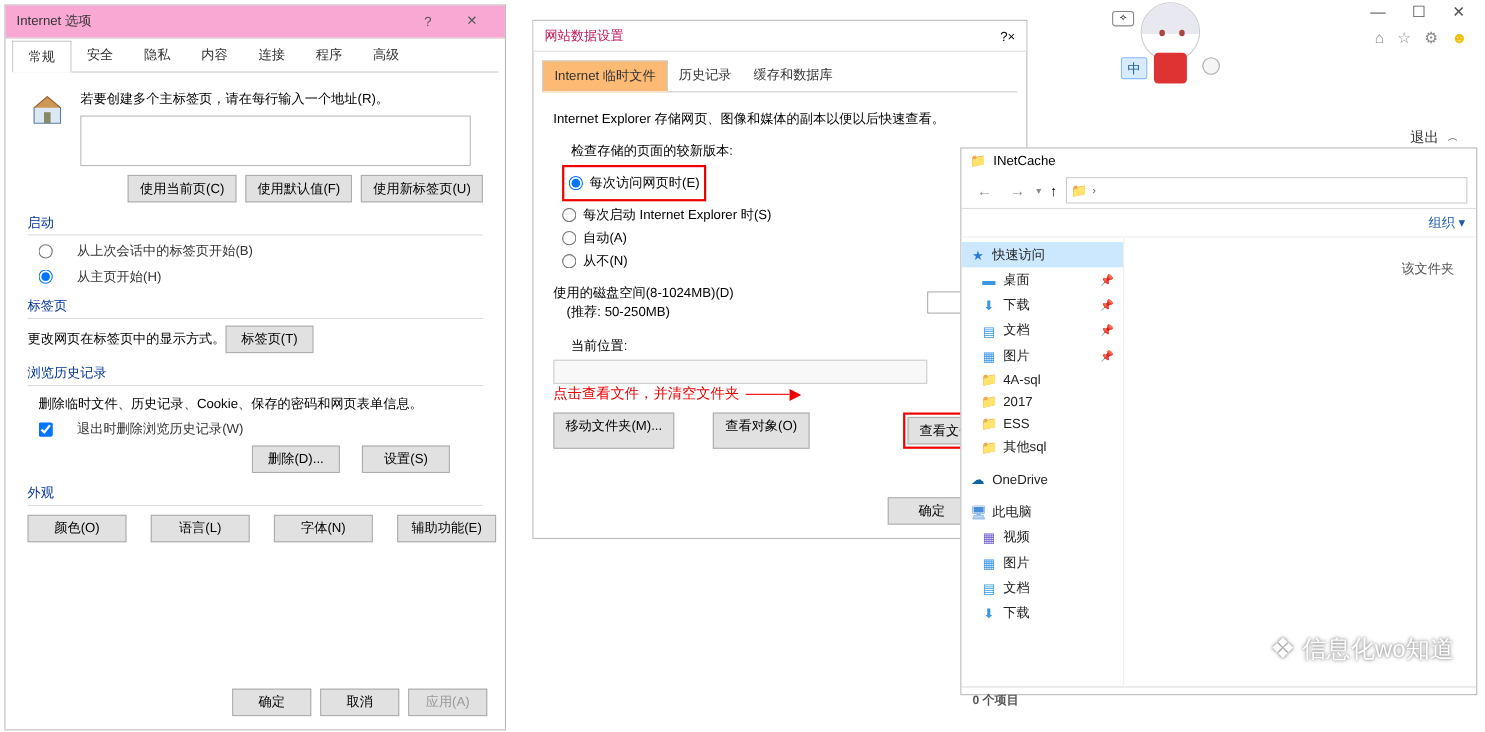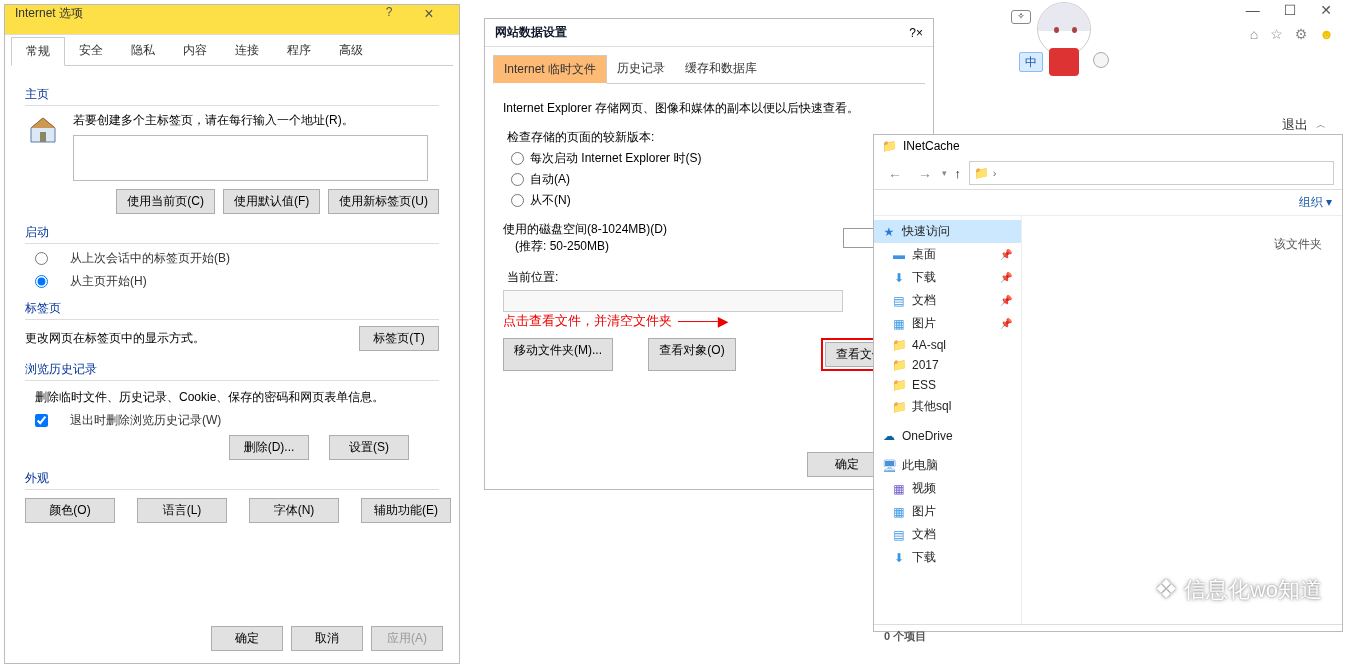--- a/index.html
+++ b/index.html
@@ -1,20 +1,20 @@
 <!DOCTYPE html>
 <html><head>
 <meta charset="utf-8">
 <style>
 * { box-sizing: border-box; margin: 0; padding: 0; font-family: "Microsoft YaHei", "Segoe UI", sans-serif; }
 body { width: 1350px; height: 665px; background: #fff; position: relative; overflow: hidden; font-size: 12px; }
 
 
 .win1 { position: absolute; left: 4px; top: 4px; width: 456px; height: 660px; border: 1px solid #bbb; background: #fff; }
-.win1 .titlebar { height: 30px; display: flex; align-items: flex-start; padding: 0 10px; background: #fde047; border-bottom: 1px solid #ddd; }
+.win1 .titlebar { height: 30px; display: flex; align-items: center; padding: 0 10px; background: #f9a8d4; border-bottom: 1px solid #ddd; }
 .win1 .titlebar .title { flex: 1; font-size: 12px; color: #333; }
 .win1 .titlebar .help { width: 40px; text-align: center; color: #555; cursor: pointer; }
 .win1 .titlebar .close { width: 40px; text-align: center; color: #555; cursor: pointer; font-size: 16px; }
 .tabs1 { display: flex; border-bottom: 1px solid #ccc; margin: 2px 6px 0 6px; }
 .tabs1 .tab { padding: 5px 14px; cursor: pointer; color: #333; }
 .tabs1 .tab.active { border: 1px solid #ccc; border-bottom: 1px solid #fff; background: #fff; margin-bottom: -1px; }
 .win1 .body { padding: 10px 20px; }
 .section-title { font-size: 12px; color: #003399; margin: 10px 0 6px 0; border-bottom: 1px solid #ddd; padding-bottom: 2px; }
 .home-row { display: flex; gap: 12px; align-items: flex-start; margin-top: 6px; }
 .home-icon { width: 36px; height: 36px; display: flex; align-items: center; justify-content: center; }
@@ -28,27 +28,27 @@
 .two-btn-row { display: flex; gap: 20px; justify-content: flex-end; margin: 6px 0; padding-right: 30px; }
 .appearance-row { display: flex; gap: 22px; margin-top: 8px; }
 .appearance-row .btn { min-width: 90px; }
 .footer1 { display: flex; gap: 8px; justify-content: flex-end; padding: 8px 12px; position: absolute; bottom: 4px; right: 4px; }
 .footer1 .btn { min-width: 72px; }
 .btn.disabled { color: #999; }
 
 
 .win2 { position: absolute; left: 484px; top: 18px; width: 450px; height: 472px; border: 1px solid #bbb; background: #fff; }
 .win2 .titlebar { height: 28px; display: flex; align-items: center; padding: 0 10px; background: #fff; border-bottom: 1px solid #ddd; }
-.win2 .titlebar .title { flex: 1; font-size: 12px; color: #0f172a; font-weight: bold; }
+.win2 .titlebar .title { flex: 1; font-size: 12px; color: #be185d; }
 .tabs2 { display: flex; border-bottom: 1px solid #ccc; margin: 8px 8px 0 8px; }
 .tabs2 .tab { padding: 5px 10px; cursor: pointer; color: #333; font-size: 12px; }
 .tabs2 .tab.active { border: 1px solid #ccc; border-bottom: 1px solid #fff; background: #fdba74; margin-bottom: -1px; }
 .win2 .body { padding: 10px 18px; }
 .desc { margin: 6px 0 12px 0; }
-.sub-label { margin: 8px 0 4px 4px; }
+.sub-label { margin: 8px 0 4px 16px; }
 .radio-group { margin-left: 8px; }
 .red-box { border: 2px solid #e00; padding: 2px 4px; display: inline-block; }
 .radio-opt { display: flex; align-items: center; gap: 6px; margin: 4px 0; }
 .disk-row { display: flex; align-items: center; justify-content: space-between; margin-top: 12px; }
 .spinner { display: flex; align-items: center; border: 1px solid #999; }
 .spinner input { width: 56px; border: none; text-align: right; padding: 2px 4px; font-size: 12px; }
 .spinner .arrows { display: flex; flex-direction: column; border-left: 1px solid #999; }
 .spinner .arrows span { font-size: 7px; padding: 0 3px; cursor: pointer; line-height: 8px; background: #eee; }
 .loc-box { border: 1px solid #ccc; width: 340px; height: 22px; margin-top: 4px; background: #f8f8f8; }
 .red-text { color: #e00; font-size: 13px; display: flex; align-items: center; gap: 6px; }
@@ -121,21 +121,20 @@
   <div class="tabs1">
     <div class="tab active">常规</div>
     <div class="tab">安全</div>
     <div class="tab">隐私</div>
     <div class="tab">内容</div>
     <div class="tab">连接</div>
     <div class="tab">程序</div>
     <div class="tab">高级</div>
   </div>
   <div class="body">
-    <div class="section-title">主页</div>
     <div class="home-row">
       <div class="home-icon">
         <svg width="32" height="32" viewBox="0 0 32 32">
             <path d="M4 14 L16 4 L28 14 L28 28 L4 28 Z" fill="#dce9f5" stroke="#5a7ca8"></path>
             <path d="M4 14 L16 4 L28 14" fill="#c95" stroke="#a63"></path>
             <rect x="13" y="18" width="6" height="10" fill="#886"></rect>
           </svg>
       </div>
       <div class="home-text">
         <div>若要创建多个主标签页，请在每行输入一个地址(R)。</div>
@@ -152,21 +151,21 @@
     <label class="radio-line">
         <input type="radio" name="st" style="">
         <span>从上次会话中的标签页开始(B)</span>
       </label>
     <label class="radio-line">
         <input type="radio" name="st" checked="" style="">
         <span>从主页开始(H)</span>
       </label>
 
     <div class="section-title">标签页</div>
-    <div style="display:flex;align-items:center;justify-content:space-between;">
+    <div style="display:flex;align-items:center;justify-content:flex-start;">
       <span>更改网页在标签页中的显示方式。</span>
       <div class="btn">标签页(T)</div>
     </div>
 
     <div class="section-title">浏览历史记录</div>
     <div class="hist-text">删除临时文件、历史记录、Cookie、保存的密码和网页表单信息。</div>
     <label class="check-line">
         <input type="checkbox" checked="" style="">
         <span>退出时删除浏览历史记录(W)</span>
       </label>
@@ -198,20 +197,26 @@
   </div>
   <div class="tabs2">
     <div class="tab active">Internet 临时文件</div>
     <div class="tab">历史记录</div>
     <div class="tab">缓存和数据库</div>
   </div>
   <div class="body">
     <div class="desc">Internet Explorer 存储网页、图像和媒体的副本以便以后快速查看。</div>
     <div class="sub-label">检查存储的页面的较新版本:</div>
     <div class="radio-group">
+      <div class="red-box">
+        <label class="radio-opt">
+            <input type="radio" name="cn" checked="" style="">
+            <span>每次访问网页时(E)</span>
+          </label>
+      </div>
       <label class="radio-opt">
           <input type="radio" name="cn" style="">
           <span>每次启动 Internet Explorer 时(S)</span>
         </label>
       <label class="radio-opt">
           <input type="radio" name="cn" style="">
           <span>自动(A)</span>
         </label>
       <label class="radio-opt">
           <input type="radio" name="cn" style="">

